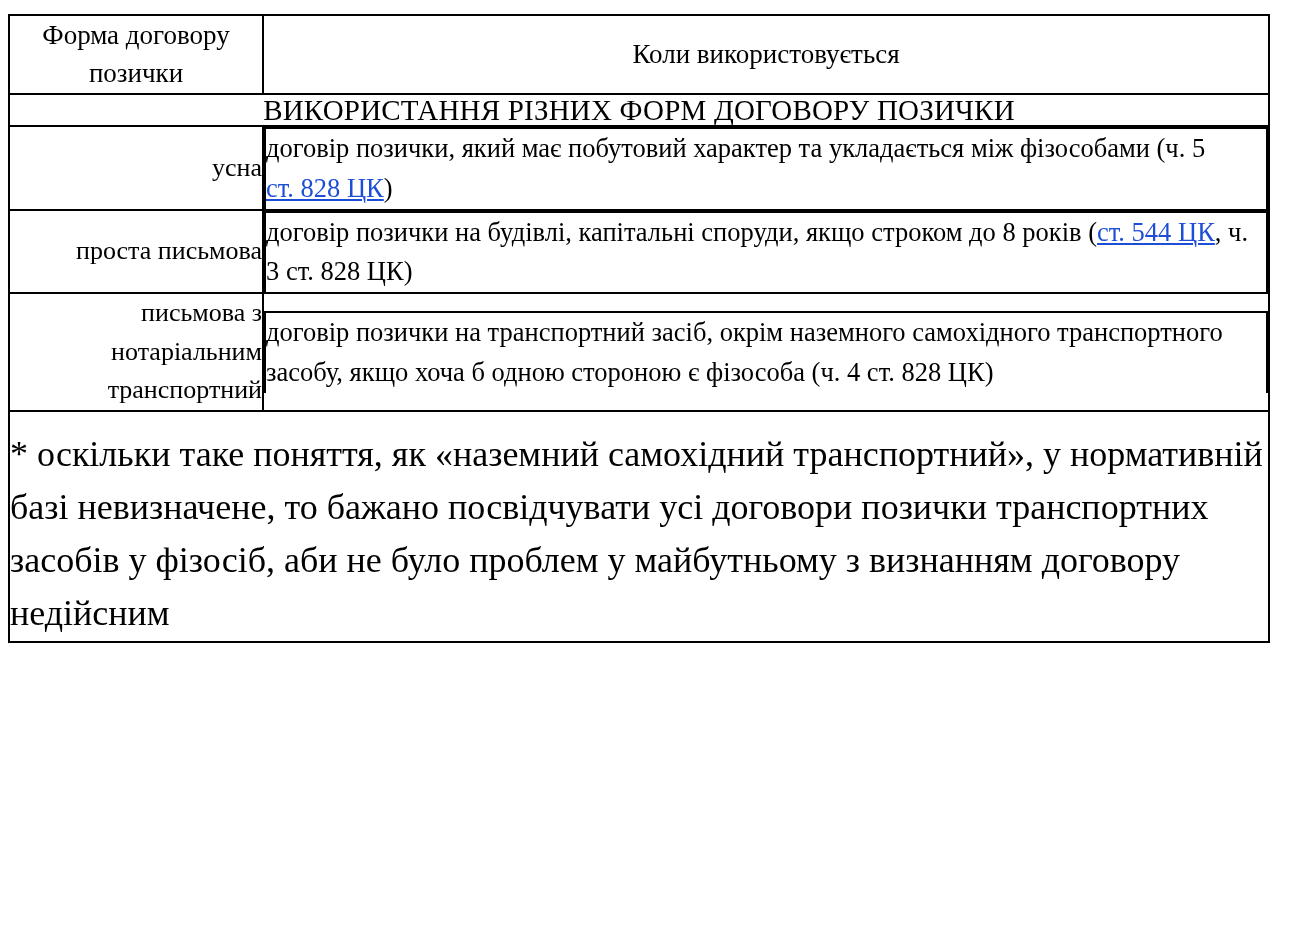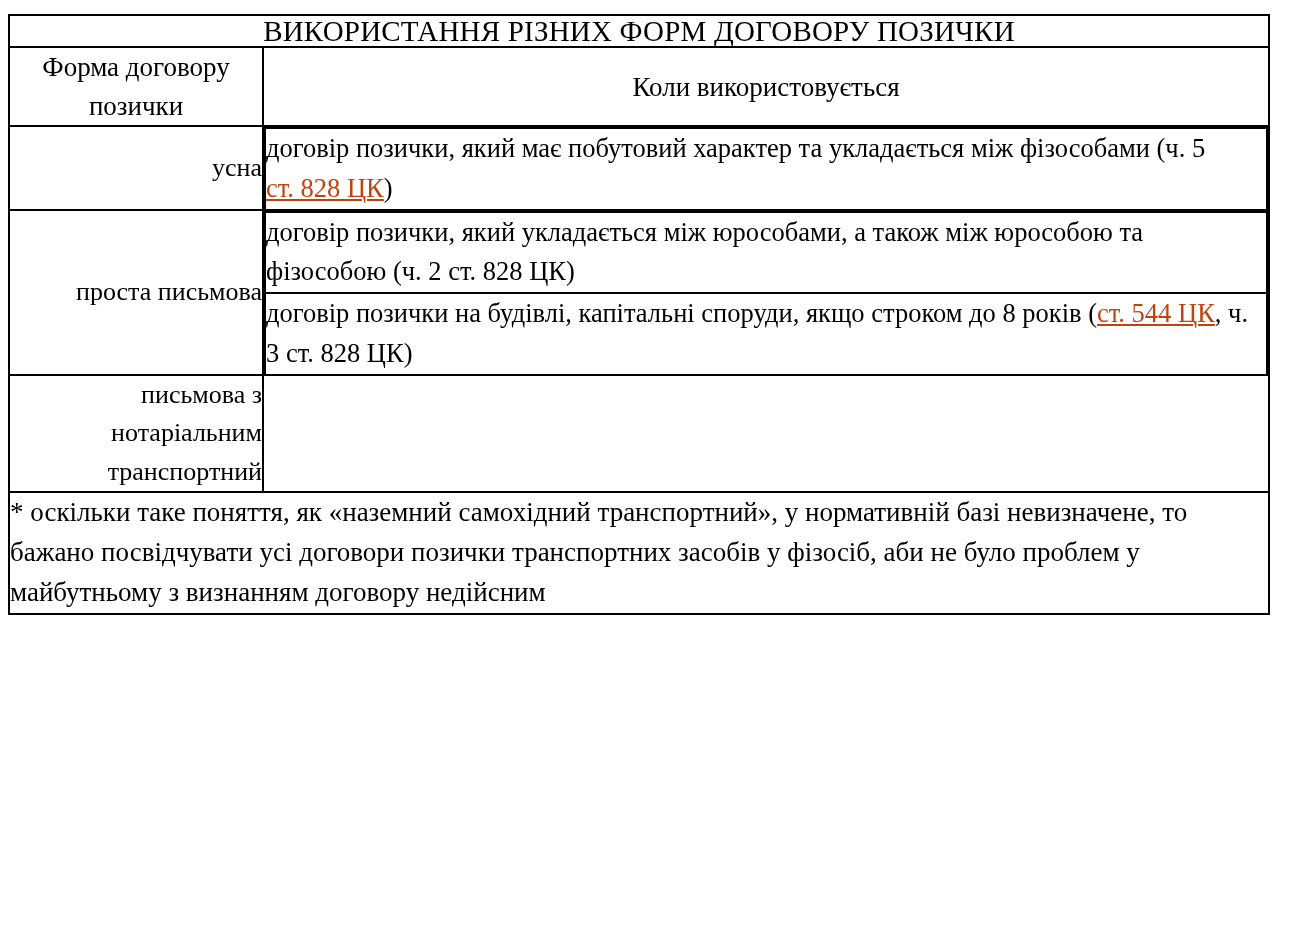--- a/index.html
+++ b/index.html
@@ -100,28 +100,29 @@
   .desc-stack {
     padding: 0;
   }
 
   
   .note-cell {
     text-align: left;
     padding: 8px 12px 12px 9px;
   }
   .note-text {
-    font-size: 27px;
+    font-size: 36px;
     line-height: 1.48;
+    margin-top: 16px;
   }
 
   
   a.ref-link,
   .ref-link {
-    color: #c2410c;
+    color: #1d4ed8;
     text-decoration: underline;
     text-underline-offset: 2px;
     text-decoration-thickness: 2px;
     cursor: pointer;
   }
 
   .nowrap { white-space: nowrap; }
 </style>
 </head>
 <body>
@@ -129,31 +130,31 @@
 <div class="page">
 
   <table class="doc-table">
     <colgroup>
       <col class="col-form">
       <col>
     </colgroup>
     <tbody>
 
       <tr>
+        <td class="head-cell">
+          <div class="head-text">Форма договору позички</div>
+        </td>
+        <td class="head-cell">
+          <div class="head-text">Коли використовується</div>
+        </td>
+      </tr>
+
+      <tr>
         <td class="title-cell" colspan="2">
           <div class="title-text">ВИКОРИСТАННЯ РІЗНИХ ФОРМ ДОГОВОРУ ПОЗИЧКИ</div>
-        </td>
-      </tr>
-
-      <tr>
-        <td class="head-cell">
-          <div class="head-text">Форма договору позички</div>
-        </td>
-        <td class="head-cell">
-          <div class="head-text">Коли використовується</div>
         </td>
       </tr>
 
       <tr>
         <td class="form-cell">
           <div class="form-text">усна</div>
         </td>
         <td class="desc-stack">
           <table class="subgrid">
             <tbody>
@@ -169,40 +170,40 @@
 
       <tr>
         <td class="form-cell">
           <div class="form-text">проста письмова</div>
         </td>
         <td class="desc-stack">
           <table class="subgrid">
             <tbody>
               <tr>
                 <td class="desc-cell">
-                  <div class="desc-text"><span>договір позички, який укладається між юрособами, а також між юрособою та фізособою (ч. 2 ст. 828 ЦК)</span></div>
-                </td>
-              </tr>
-              <tr>
-                <td class="desc-cell">
                   <div class="desc-text"><span>договір позички на будівлі, капітальні споруди, якщо строком до 8 років (</span><span class="ref-link nowrap">ст. 544 ЦК</span><span>, ч. 3 ст. 828 ЦК)</span></div>
                 </td>
               </tr>
             </tbody>
           </table>
         </td>
       </tr>
 
       <tr>
         <td class="form-cell">
           <div class="form-text">письмова з нотаріальним транспортний</div>
         </td>
         <td class="desc-stack">
           <table class="subgrid">
             <tbody>
+              <tr>
+                <td class="desc-cell">
+                  <div class="desc-text"><span>договір позички на транспортний засіб, окрім наземного самохідного транспортного засобу, якщо хоча б одною стороною є фізособа (ч. 4 ст. 828 ЦК)</span></div>
+                </td>
+              </tr>
             </tbody>
           </table>
         </td>
       </tr>
 
       <tr>
         <td class="note-cell" colspan="2">
           <div class="note-text">* оскільки таке поняття, як «наземний самохідний транспортний», у нормативній базі невизначене, то бажано посвідчувати усі договори позички транспортних засобів у фізосіб, аби не було проблем у майбутньому з визнанням договору недійсним</div>
         </td>
       </tr>

